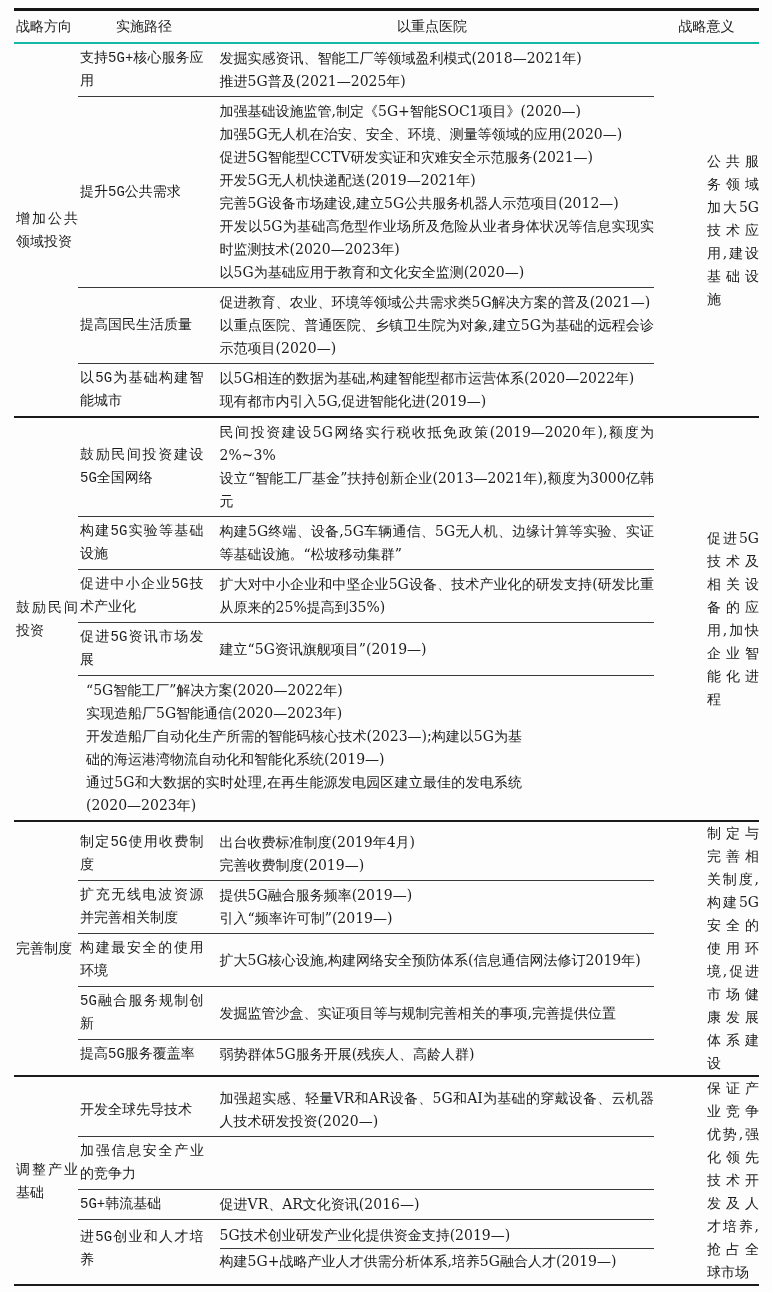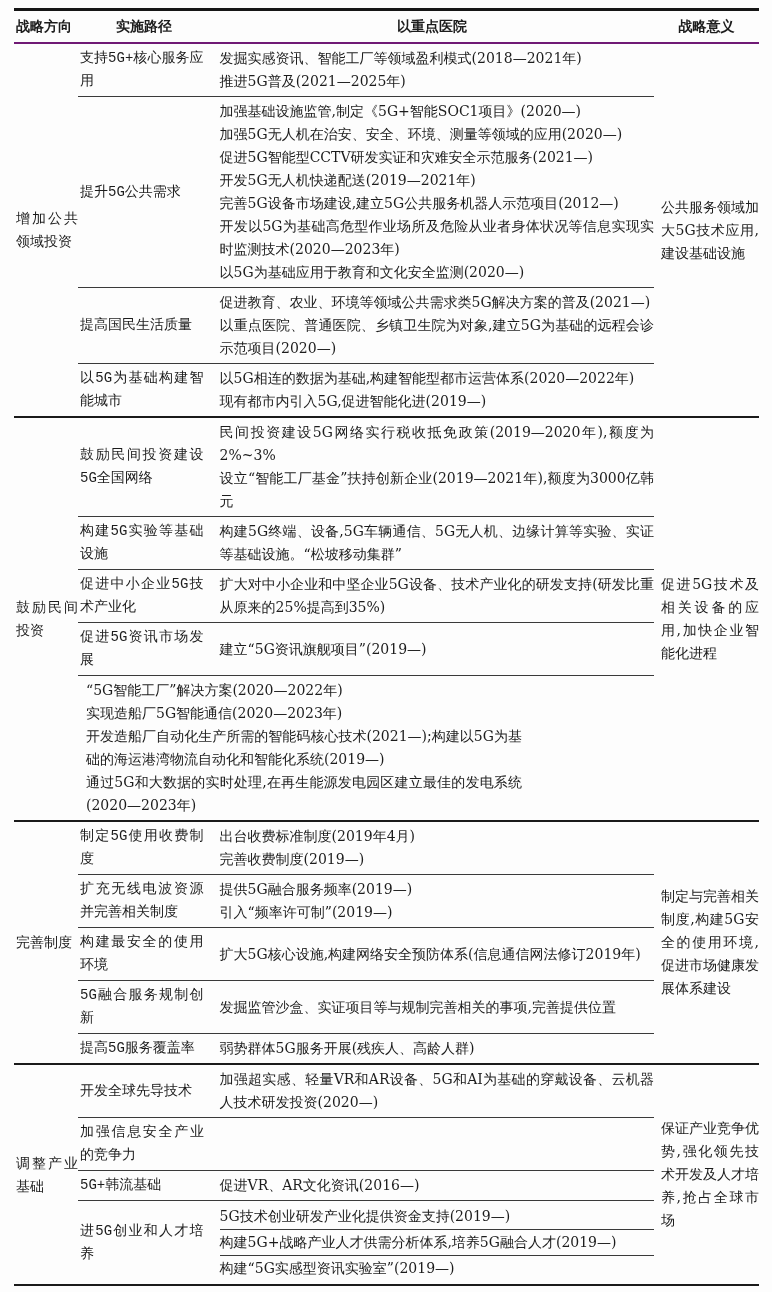--- a/index.html
+++ b/index.html
@@ -1,37 +1,37 @@
 <!DOCTYPE html>
 <html><head>
 <meta charset="utf-8">
 <style>
   html,body{margin:0;padding:0;background:#fdfdfd;color:#1c1c1c;
     font-family:"DejaVu Serif","Liberation Serif",serif;}
   .page{width:772px;min-height:1292px;box-sizing:border-box;padding:8px 13px 0 14px;}
   .table{width:745px;border-top:3px solid #161616;border-bottom:3px solid #161616;
     font-size:14px;line-height:23px;}
-  .thead{display:flex;align-items:center;border-bottom:2px solid #701a75;
-    padding:4px 0;font-weight:bold;}
+  .thead{display:flex;align-items:center;border-bottom:2px solid #14b8a6;
+    padding:4px 0;font-weight:normal;}
   .h1{width:62px;padding-left:2px;}
   .h2{width:132px;text-align:center;}
   .h3{width:444px;text-align:center;}
   .h4{flex:1;text-align:center;}
   .group{display:flex;align-items:center;}
   .group + .group{border-top:2px solid #1b1b1b;}
   .dir{width:62px;padding-left:2px;text-align:justify;}
   .paths{width:576px;display:flex;flex-direction:column;}
   .prow{display:flex;align-items:center;padding:2px 0;}
   .prow + .prow{border-top:1px solid #3a3a3a;}
   .pcell{width:124px;padding:1px 8px 1px 2px;text-align:justify;font-family:Liberation Mono, monospace;}
   .projects{width:436px;padding:1px 0 1px 8px;}
   .project{text-align:justify;}
   .prow.psep .project{padding:1px 0;}
   .prow.psep .project + .project{border-top:1px solid #3a3a3a;}
-  .sig{flex:1;padding-left:7px;text-align:justify;}
+  .sig{flex:1;padding-left:7px;text-align:justify;margin-left:46px;}
 </style>
 </head>
 <body>
 
 <div class="page">
   <div class="table">
 
     <div class="thead">
       <div class="h1">战略方向</div>
       <div class="h2">实施路径</div>
@@ -79,21 +79,21 @@
       <div class="sig">公共服务领域加大5G技术应用,建设基础设施</div>
     </div>
 
     <div class="group">
       <div class="dir">鼓励民间投资</div>
       <div class="paths">
         <div class="prow">
           <div class="pcell">鼓励民间投资建设5G全国网络</div>
           <div class="projects">
             <div class="project">民间投资建设5G网络实行税收抵免政策(2019—2020年),额度为2%~3%</div>
-            <div class="project">设立“智能工厂基金”扶持创新企业(2019—2021年),额度为3000亿韩元</div>
+            <div class="project">设立“智能工厂基金”扶持创新企业(2013—2021年),额度为3000亿韩元</div>
           </div>
         </div>
         <div class="prow">
           <div class="pcell">构建5G实验等基础设施</div>
           <div class="projects">
             <div class="project">构建5G终端、设备,5G车辆通信、5G无人机、边缘计算等实验、实证等基础设施。“松坡移动集群”</div>
           </div>
         </div>
         <div class="prow">
           <div class="pcell">促进中小企业5G技术产业化</div>
@@ -104,21 +104,21 @@
         <div class="prow">
           <div class="pcell">促进5G资讯市场发展</div>
           <div class="projects">
             <div class="project">建立“5G资讯旗舰项目”(2019—)</div>
           </div>
         </div>
         <div class="prow">
           <div class="projects">
             <div class="project">“5G智能工厂”解决方案(2020—2022年)</div>
             <div class="project">实现造船厂5G智能通信(2020—2023年)</div>
-            <div class="project">开发造船厂自动化生产所需的智能码核心技术(2021—);构建以5G为基础的海运港湾物流自动化和智能化系统(2019—)</div>
+            <div class="project">开发造船厂自动化生产所需的智能码核心技术(2023—);构建以5G为基础的海运港湾物流自动化和智能化系统(2019—)</div>
             <div class="project">通过5G和大数据的实时处理,在再生能源发电园区建立最佳的发电系统(2020—2023年)</div>
           </div>
         </div>
       </div>
       <div class="sig">促进5G技术及相关设备的应用,加快企业智能化进程</div>
     </div>
 
     <div class="group">
       <div class="dir">完善制度</div>
       <div class="paths">
@@ -174,21 +174,20 @@
           <div class="pcell">5G+韩流基础</div>
           <div class="projects">
             <div class="project">促进VR、AR文化资讯(2016—)</div>
           </div>
         </div>
         <div class="prow psep">
           <div class="pcell">进5G创业和人才培养</div>
           <div class="projects">
             <div class="project">5G技术创业研发产业化提供资金支持(2019—)</div>
             <div class="project">构建5G+战略产业人才供需分析体系,培养5G融合人才(2019—)</div>
-            <div class="project">构建“5G实感型资讯实验室”(2019—)</div>
           </div>
         </div>
       </div>
       <div class="sig">保证产业竞争优势,强化领先技术开发及人才培养,抢占全球市场</div>
     </div>
 
     <div class="group">
 
       <div class="paths">
         <div class="prow">

